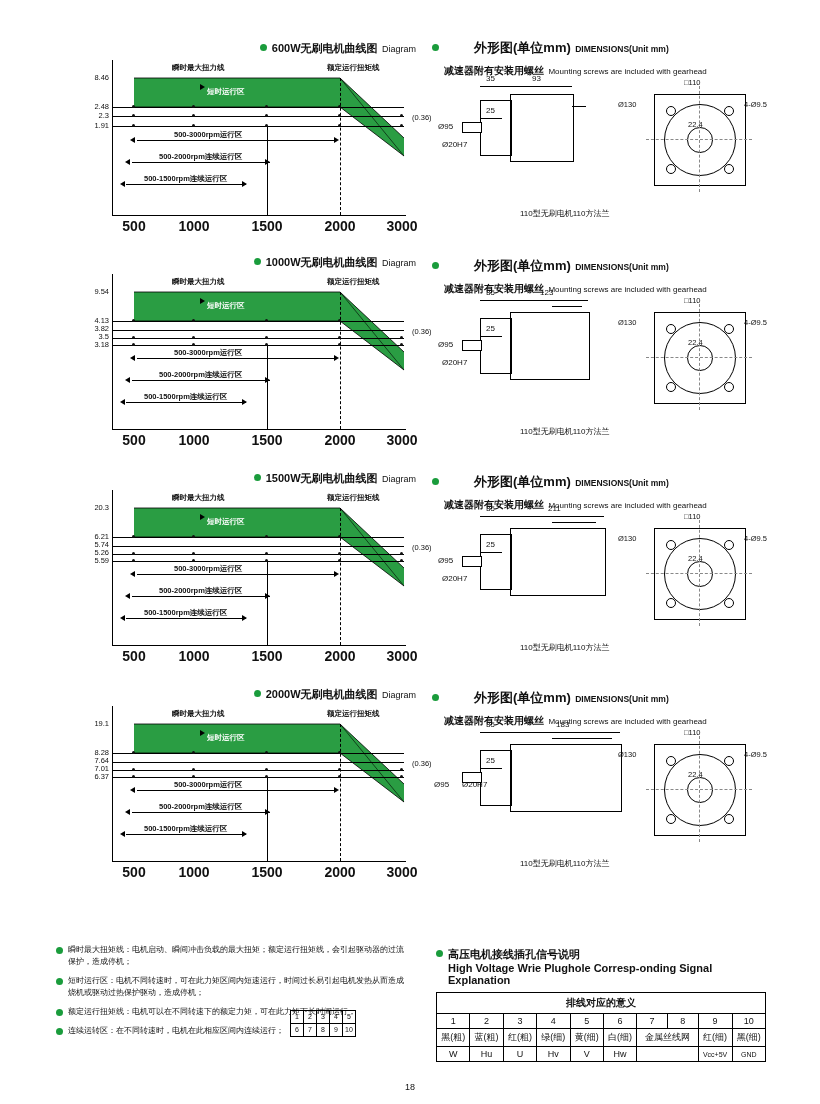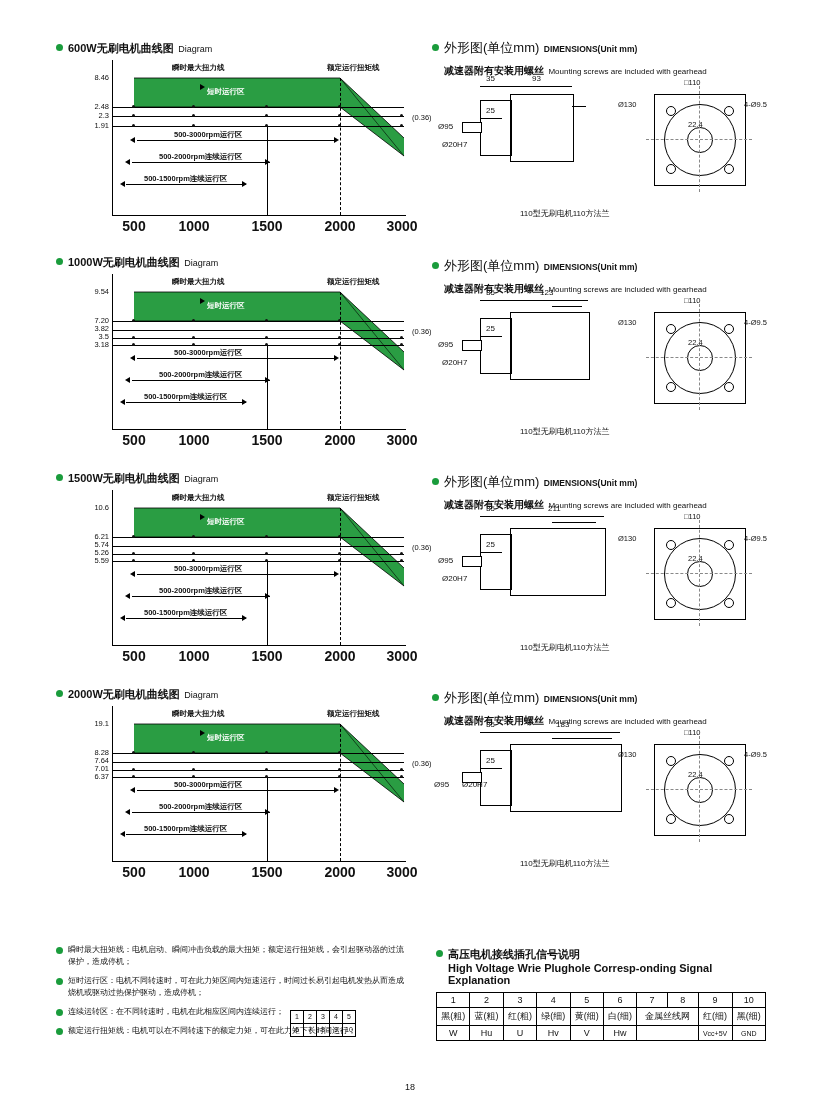--- a/index.html
+++ b/index.html
@@ -10,21 +10,21 @@
   }
   .page{position:relative;width:820px;height:1104px;}
 
   
   .bullet{
     display:inline-block;width:7px;height:7px;border-radius:50%;
     background:#1a9c3c;margin-right:5px;vertical-align:middle;
   }
 
   
-  .chart-block{position:absolute;}
+  .chart-block{position:absolute;text-align:right;}
   .chart-head{white-space:nowrap;}
   .chart-head .cn{font-size:11px;font-weight:bold;}
   .chart-head .en{font-size:9px;font-weight:normal;}
 
   .plot{
     position:absolute;left:56px;top:22px;width:294px;height:155px;
   }
   .axis-v{position:absolute;left:0;top:0;width:1px;height:155px;background:#000;}
   .axis-h{position:absolute;left:0;top:155px;width:294px;height:1px;background:#000;}
   .poly{position:absolute;left:0;top:0;width:294px;height:155px;}
@@ -48,21 +48,21 @@
     padding:0 2px;
   }
   .arrowline{position:absolute;height:1px;background:#000;}
   .tri{position:absolute;width:0;height:0;}
   .tri-r{border-top:3px solid transparent;border-bottom:3px solid transparent;border-left:5px solid #000;}
   .tri-l{border-top:3px solid transparent;border-bottom:3px solid transparent;border-right:5px solid #000;}
   .dot{position:absolute;width:3px;height:3px;border-radius:50%;background:#111;}
 
   
   .dim-block{position:absolute;}
-  .dim-head .cn{font-size:13px;font-weight:normal;}
+  .dim-head .cn{font-size:13px;font-weight:bold;margin-left:30px;}
   .dim-head .en{font-size:8.5px;font-weight:bold;}
   .dim-sub .cn{font-size:10px;font-weight:bold;}
   .dim-sub .en{font-size:8px;}
   .dim-canvas{position:absolute;left:0;top:34px;width:380px;height:130px;}
   .dim-cap{position:absolute;font-size:8px;white-space:nowrap;}
   .sm2{font-size:7.5px;}
 
   .ln{position:absolute;background:#000;}
   .box{position:absolute;border:1px solid #000;}
   .dash{position:absolute;border-top:1px dashed #888;}
@@ -185,21 +185,21 @@
       <svg class="poly" viewBox="0 0 294 155" preserveAspectRatio="none">
         <polygon points="22,18 228,18 292,78 292,96 228,47 22,47" fill="#2a9d43"></polygon>
       </svg>
       <svg class="poly" viewBox="0 0 294 155" preserveAspectRatio="none">
         <polyline points="22,18 228,18 292,78" fill="none" stroke="#000" stroke-width="0.8"></polyline>
         <polyline points="22,47 228,47 292,96" fill="none" stroke="#000" stroke-width="0.8"></polyline>
         <line x1="228" y1="18" x2="292" y2="96" stroke="#000" stroke-width="0.6"></line>
       </svg>
 
       <div class="ytick" style="top:14px;">9.54</div>
-      <div class="ytick" style="top:43px;">7.20</div>
+      <div class="ytick" style="top:43px;">4.13</div>
       <div class="ytick" style="top:51px;">3.82</div>
       <div class="ytick" style="top:59px;">3.5</div>
       <div class="ytick" style="top:67px;">3.18</div>
 
       <div class="hline" style="left:0;top:47px;width:292px;"></div>
       <div class="hline" style="left:0;top:56px;width:292px;"></div>
       <div class="hline" style="left:0;top:64px;width:292px;"></div>
       <div class="hline" style="left:0;top:71px;width:292px;"></div>
 
       <div class="vdash" style="left:228px;top:18px;height:137px;"></div>
@@ -257,21 +257,21 @@
       <div class="axis-h"></div>
       <svg class="poly" viewBox="0 0 294 155" preserveAspectRatio="none">
         <polygon points="22,18 228,18 292,78 292,96 228,47 22,47" fill="#2a9d43"></polygon>
       </svg>
       <svg class="poly" viewBox="0 0 294 155" preserveAspectRatio="none">
         <polyline points="22,18 228,18 292,78" fill="none" stroke="#000" stroke-width="0.8"></polyline>
         <polyline points="22,47 228,47 292,96" fill="none" stroke="#000" stroke-width="0.8"></polyline>
         <line x1="228" y1="18" x2="292" y2="96" stroke="#000" stroke-width="0.6"></line>
       </svg>
 
-      <div class="ytick" style="top:14px;">10.6</div>
+      <div class="ytick" style="top:14px;">20.3</div>
       <div class="ytick" style="top:43px;">6.21</div>
       <div class="ytick" style="top:51px;">5.74</div>
       <div class="ytick" style="top:59px;">5.26</div>
       <div class="ytick" style="top:67px;">5.59</div>
 
       <div class="hline" style="left:0;top:47px;width:292px;"></div>
       <div class="hline" style="left:0;top:56px;width:292px;"></div>
       <div class="hline" style="left:0;top:64px;width:292px;"></div>
       <div class="hline" style="left:0;top:71px;width:292px;"></div>
 
@@ -552,25 +552,25 @@
     <div class="note">
       <span class="bl bullet"></span>
       <span class="tx">瞬时最大扭矩线：电机启动、瞬间冲击负载的最大扭矩；额定运行扭矩线，会引起驱动器的过流保护，造成停机；</span>
     </div>
     <div class="note">
       <span class="bl bullet"></span>
       <span class="tx">短时运行区：电机不同转速时，可在此力矩区间内短速运行，时间过长易引起电机发热从而造成烧机或驱动过热保护驱动，造成停机；</span>
     </div>
     <div class="note">
       <span class="bl bullet"></span>
-      <span class="tx">连续运转区：在不同转速时，电机在此相应区间内连续运行；</span>
+      <span class="tx">额定运行扭矩线：电机可以在不同转速下的额定力矩，可在此力矩下长时间运行；</span>
     </div>
     <div class="note">
       <span class="bl bullet"></span>
-      <span class="tx">额定运行扭矩线：电机可以在不同转速下的额定力矩，可在此力矩下长时间运行；</span>
+      <span class="tx">连续运转区：在不同转速时，电机在此相应区间内连续运行；</span>
     </div>
   </div>
 
   <div class="conn">
     <div class="row">
       <div class="cell">1</div>
       <div class="cell">2</div>
       <div class="cell">3</div>
       <div class="cell">4</div>
       <div class="cell">5</div>
@@ -584,20 +584,23 @@
     </div>
   </div>
 
   <div class="tbl-wrap">
     <div class="tbl-head">
       <span class="bullet"></span><span class="cn">高压电机接线插孔信号说明</span>
       <div class="en" style="margin-left:12px;">High Voltage Wrie Plughole Corresp-onding Signal Explanation</div>
     </div>
     <table class="sig">
       <tbody>
+          <tr>
+        <td class="title" colspan="10">排线对应的意义</td>
+      </tr>
       <tr>
         <td>1</td>
         <td>2</td>
         <td>3</td>
         <td>4</td>
         <td>5</td>
         <td>6</td>
         <td>7</td>
         <td>8</td>
         <td>9</td>

